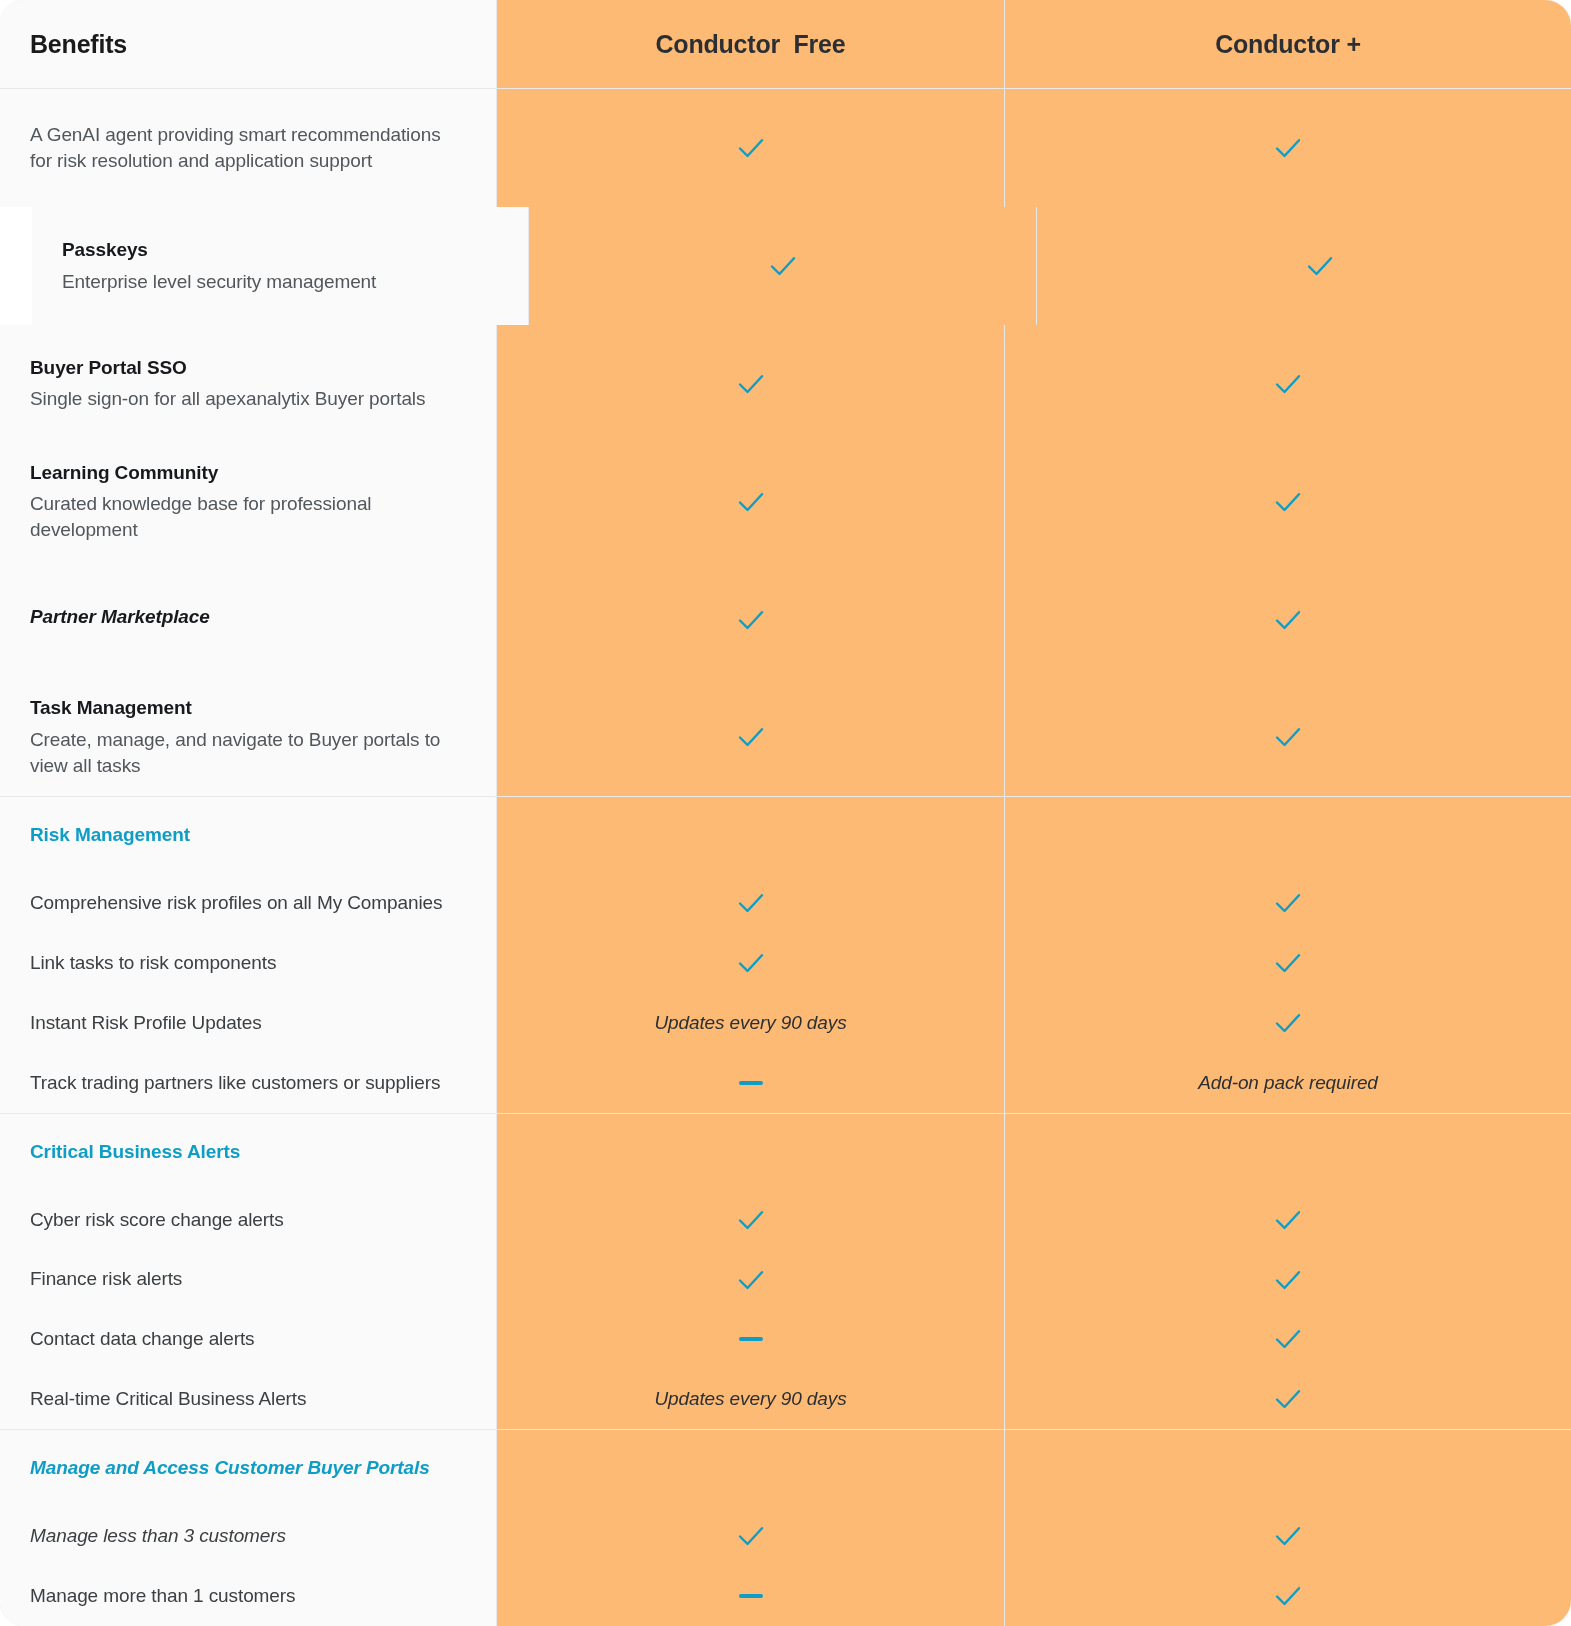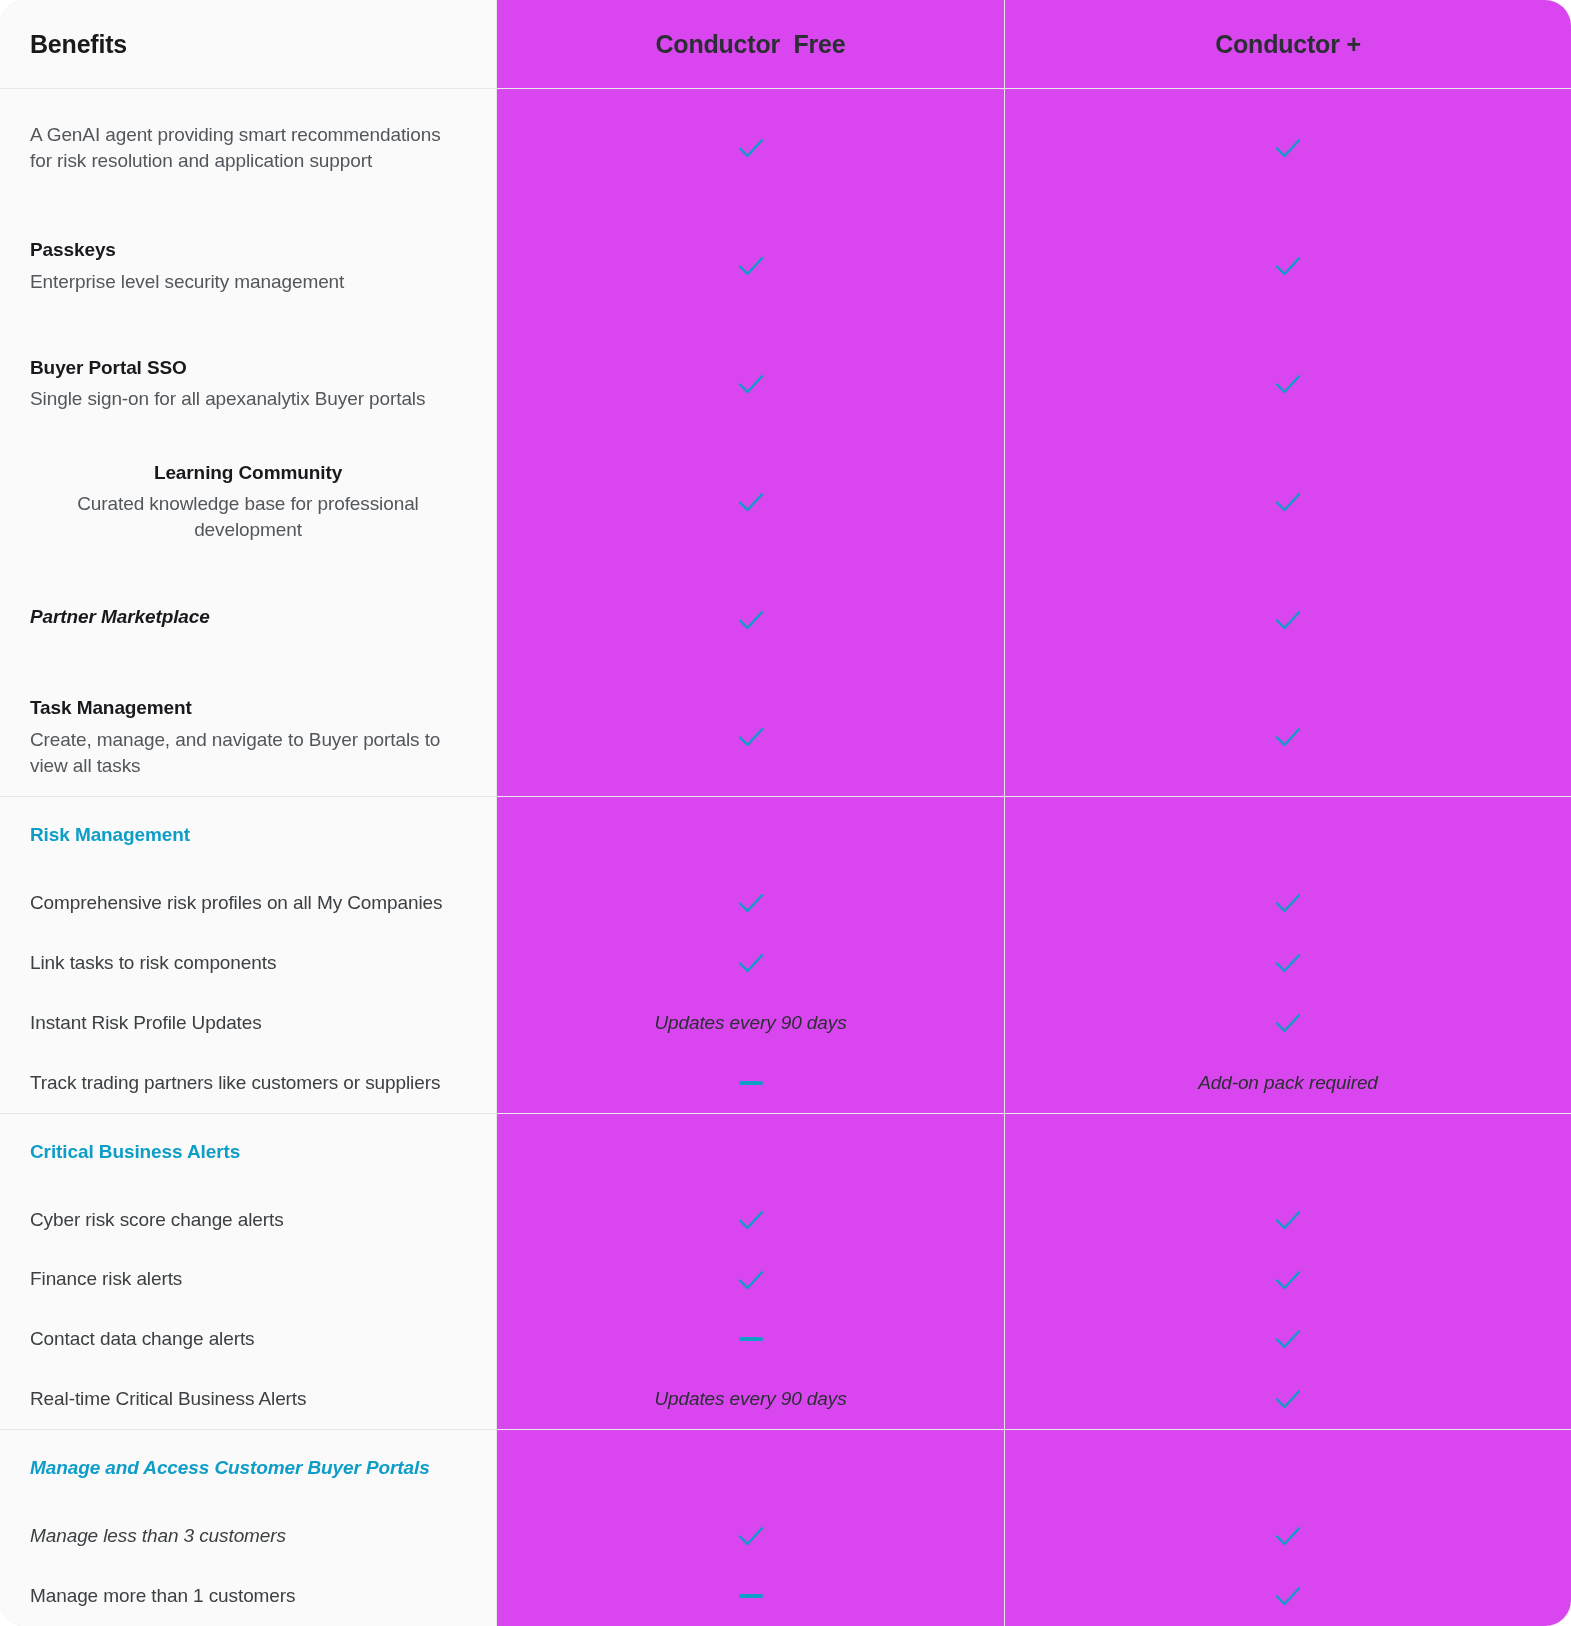--- a/index.html
+++ b/index.html
@@ -43,21 +43,21 @@
     background: #fafafa;
     border-right: 1px solid #e8e8e8;
     padding: 0 30px;
     display: flex;
     flex-direction: column;
     justify-content: center;
   }
   .col-plan {
     width: 508px;
     flex: 0 0 508px;
-    background: #d946ef;
+    background: #fdba74;
     display: flex;
     align-items: center;
     justify-content: center;
     text-align: center;
   }
   .col-plan.mid { border-right: 1px solid #e8e8e8; }
   .col-plan.last { width: 566px; flex: 0 0 566px; }
 
   
   .row.header { height: 89px; border-bottom: 1px solid #e8e8e8; }
@@ -163,21 +163,21 @@
                 </span>
               </div>
               <div class="col-plan last">
                 <span class="check-icon">
                   <svg viewBox="0 0 30 24">
                     <path d="M4 12.5 L11.5 20 L26 4.2" fill="none" stroke="#0e9dc7" stroke-width="2.4" stroke-linecap="round" stroke-linejoin="round"></path>
                   </svg>
                 </span>
               </div>
             </div>
-            <div class="row" style="min-height: 116px; height: 117.895px;">
+            <div class="row" style="min-height: 116px; height: 117.895px; padding-left: 32px;">
               <div class="col-benefit">
                 <div class="feat-title">Passkeys</div>
                 <div class="feat-desc">Enterprise level security management</div>
               </div>
               <div class="col-plan mid">
                 <span class="check-icon">
                   <svg viewBox="0 0 30 24">
                     <path d="M4 12.5 L11.5 20 L26 4.2" fill="none" stroke="#0e9dc7" stroke-width="2.4" stroke-linecap="round" stroke-linejoin="round"></path>
                   </svg>
                 </span>
@@ -203,21 +203,21 @@
                 </span>
               </div>
               <div class="col-plan last">
                 <span class="check-icon">
                   <svg viewBox="0 0 30 24">
                     <path d="M4 12.5 L11.5 20 L26 4.2" fill="none" stroke="#0e9dc7" stroke-width="2.4" stroke-linecap="round" stroke-linejoin="round"></path>
                   </svg>
                 </span>
               </div>
             </div>
-            <div class="row" style="min-height: 116px; height: 117.895px; text-align: center;">
+            <div class="row" style="min-height: 116px; height: 117.895px;">
               <div class="col-benefit">
                 <div class="feat-title">Learning Community</div>
                 <div class="feat-desc">Curated knowledge base for professional development</div>
               </div>
               <div class="col-plan mid">
                 <span class="check-icon">
                   <svg viewBox="0 0 30 24">
                     <path d="M4 12.5 L11.5 20 L26 4.2" fill="none" stroke="#0e9dc7" stroke-width="2.4" stroke-linecap="round" stroke-linejoin="round"></path>
                   </svg>
                 </span>

